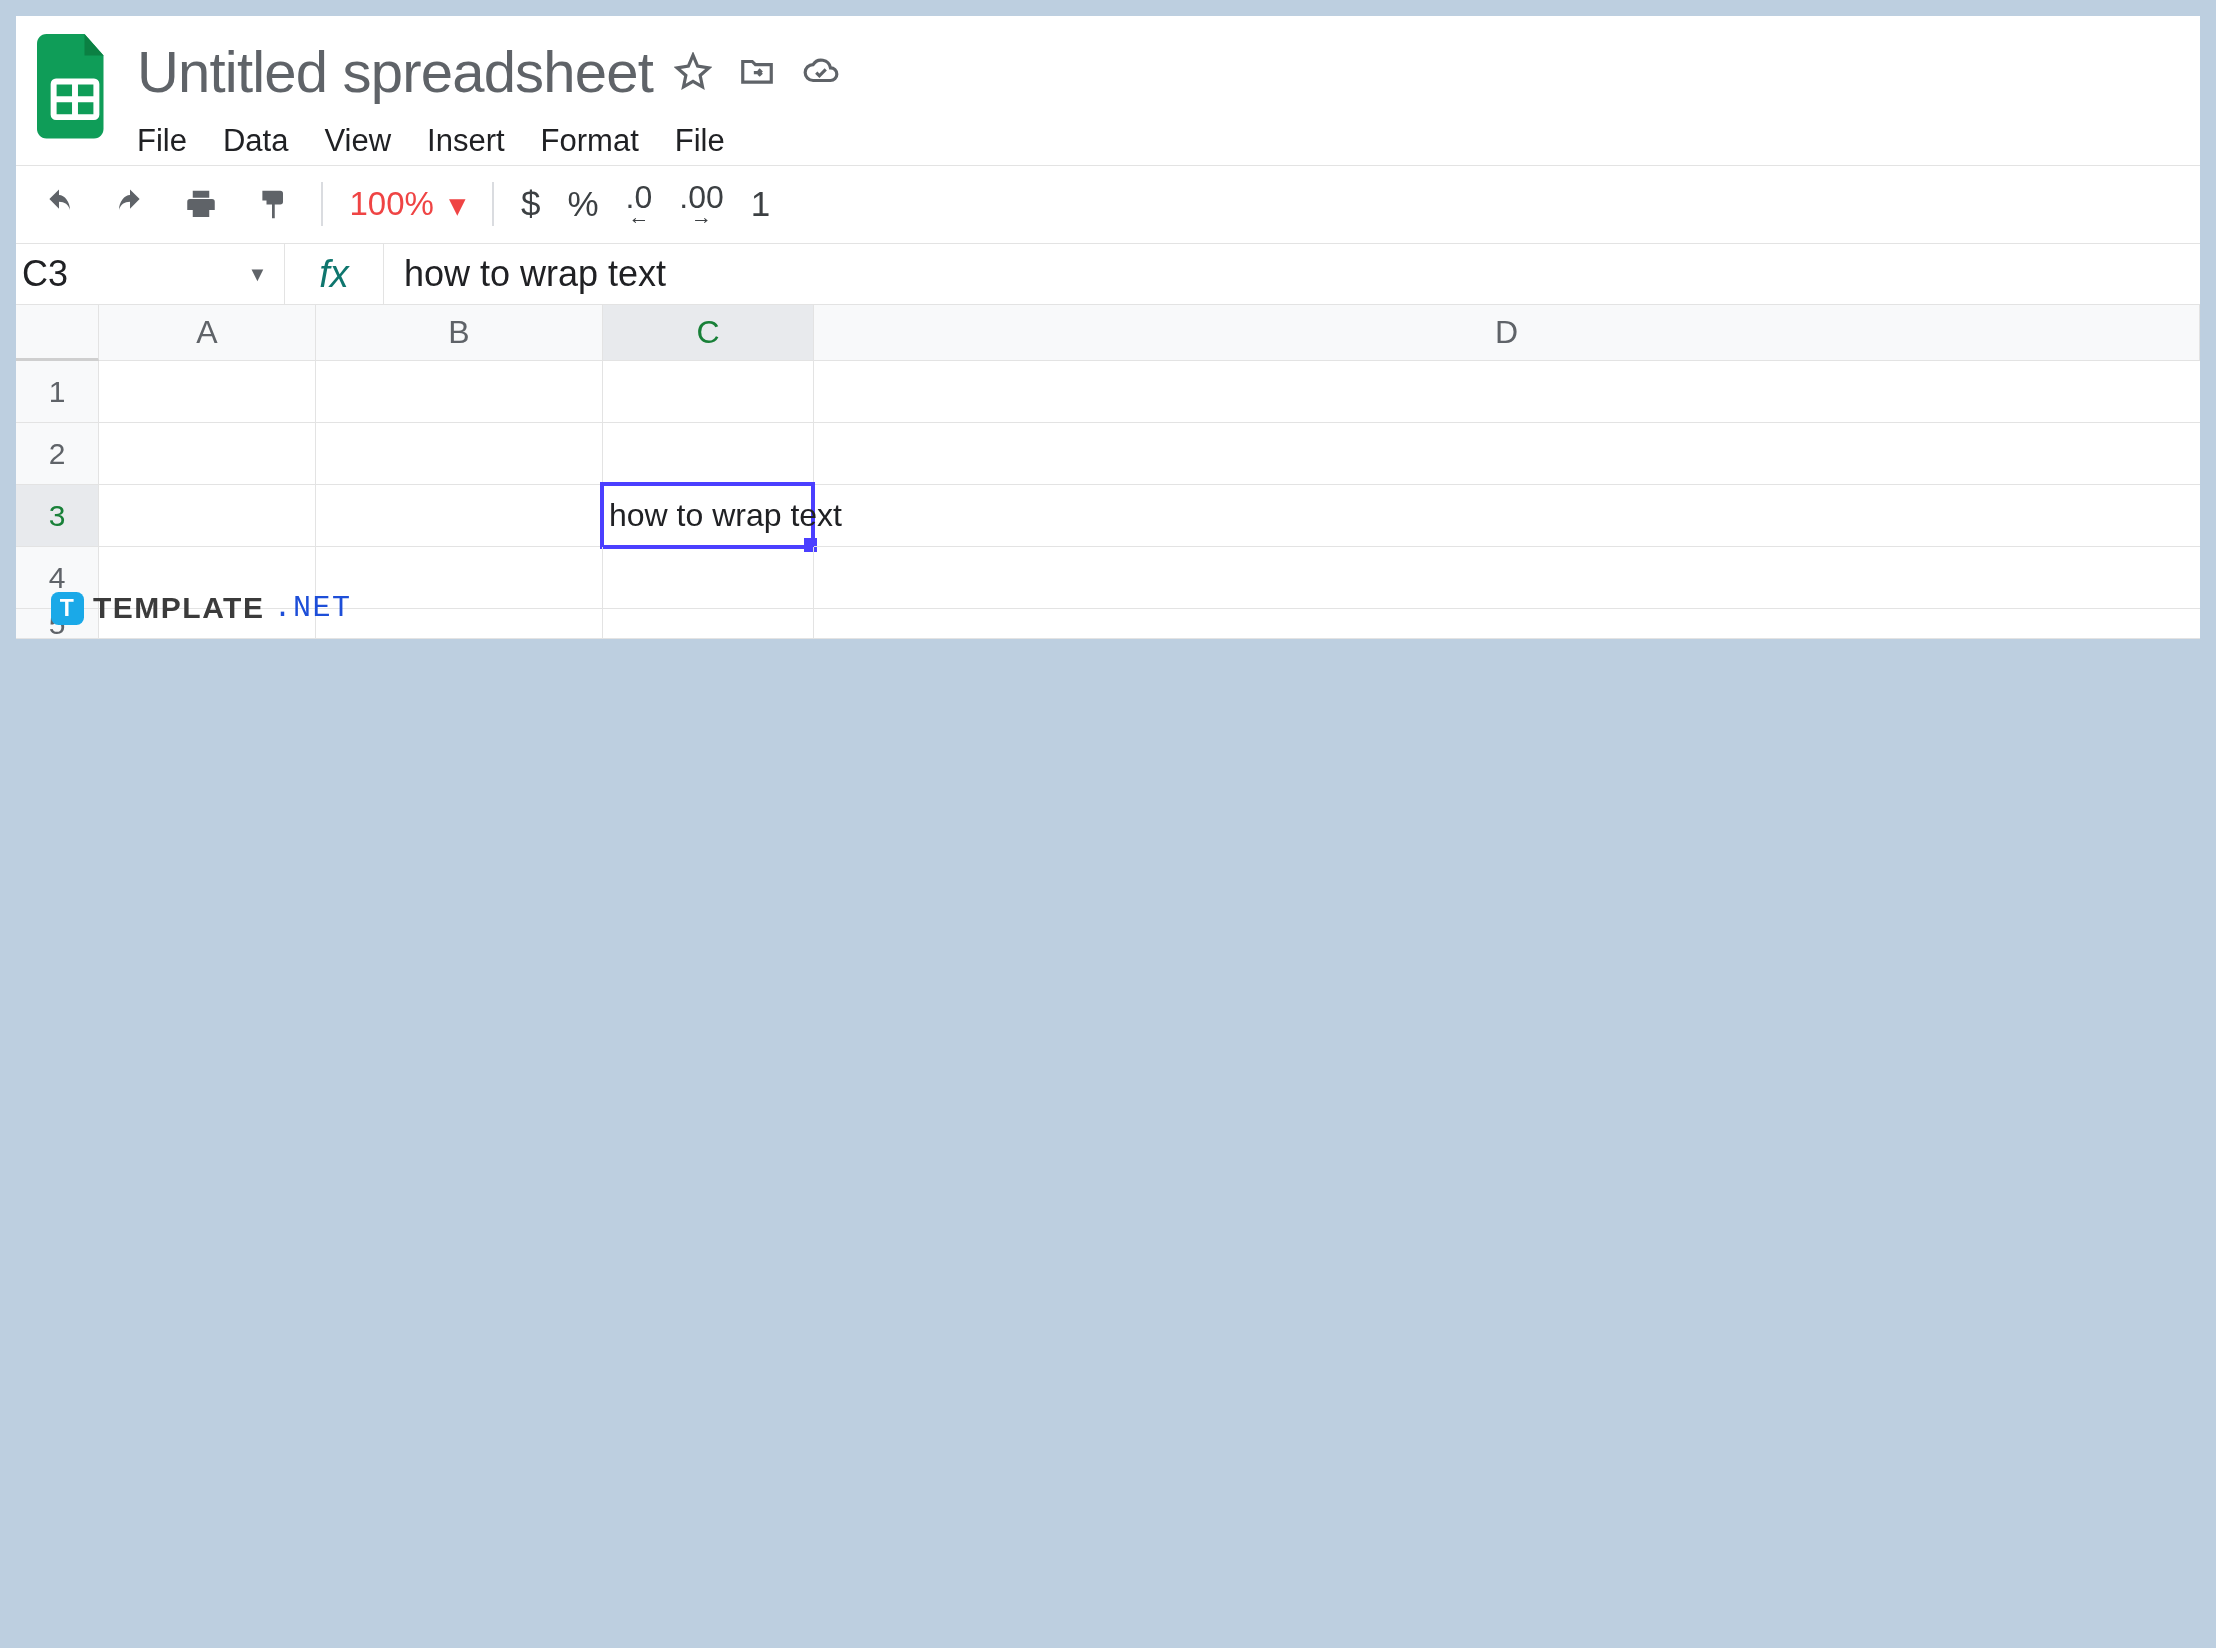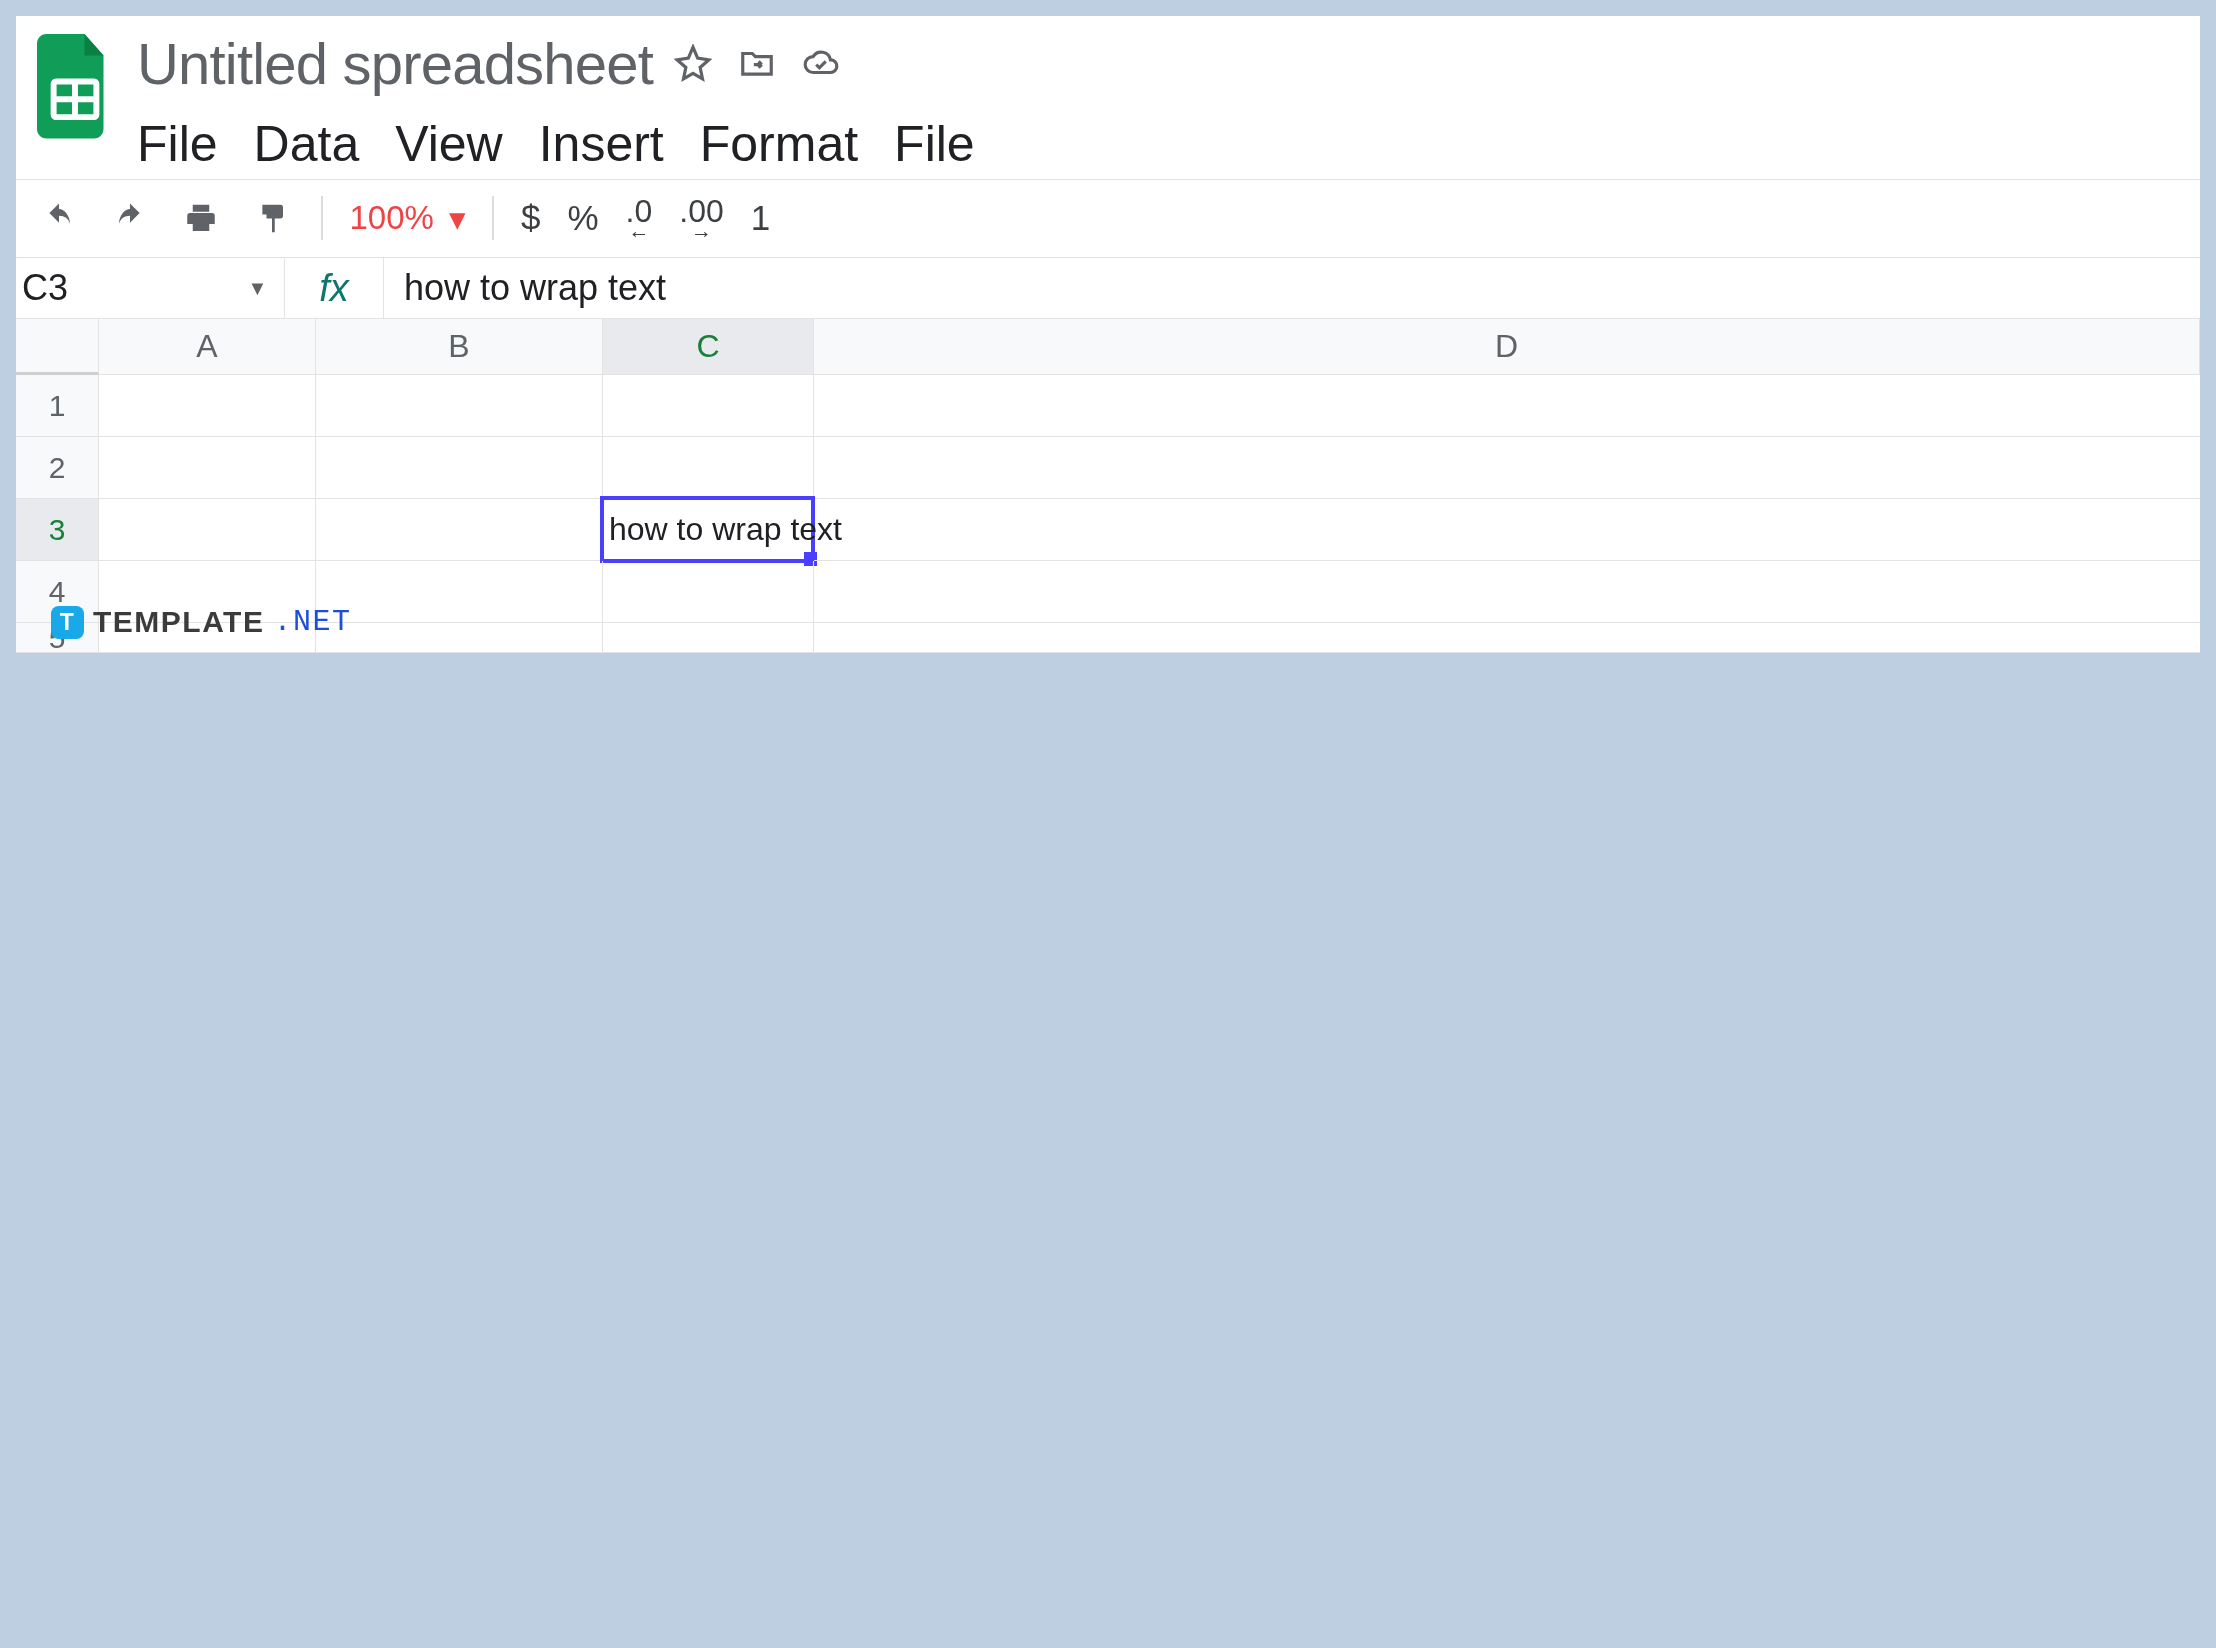--- a/index.html
+++ b/index.html
@@ -20,41 +20,41 @@
   align-items: flex-start;
   padding: 13.7px 21px 6px 21px;
 }
 .logo {
   width: 76px;
   height: 102px;
   flex-shrink: 0;
   margin-right: 24px;
   margin-top: 4.6px;
 }
-.title-area { flex: 1; }
+.title-area { flex: 1; margin-top: 8px; }
 .title-line {
   display: flex;
   align-items: center;
   gap: 21px;
 }
 .doc-title {
   font-size: 58px;
   color: #5f6368;
   font-weight: 400;
   letter-spacing: -0.8px;
 }
 .title-icons { display: flex; gap: 26px; align-items: center; }
 .ticon { width: 38px; height: 38px; color: #5f6368; display:flex; align-items:center; justify-content:center; }
 .menus {
   display: flex;
   gap: 36px;
   padding-top: 18px;
 }
 .menu-item {
-  font-size: 50px;
+  font-size: 31px;
   color: #202124;
   cursor: pointer;
 }
 .toolbar-wrap {
   border-top: 1.5px solid #e3e3e3;
   border-bottom: 1.5px solid #e3e3e3;
   padding: 16.7px 21px;
 }
 .toolbar {
   display: flex;

